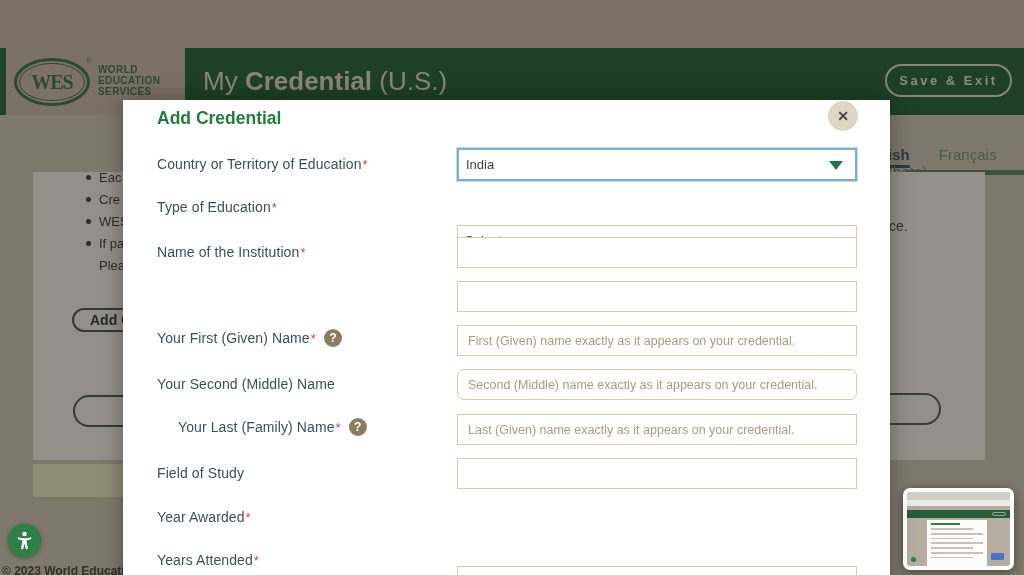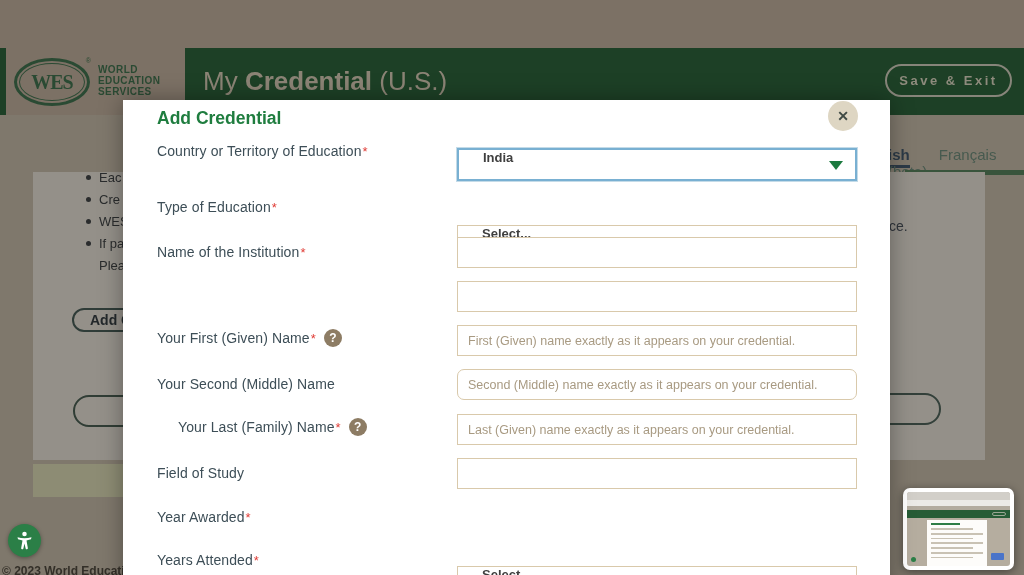--- a/index.html
+++ b/index.html
@@ -58,30 +58,30 @@
   
   .modal { position:absolute; left:123px; top:100px; width:767px; height:500px; background:#ffffff; box-shadow:0 0 22px rgba(0,0,0,.35); }
   .modal-title { position:absolute; left:34px; top:8px; font-size:17.5px; font-weight:bold; color:#1f7d3f; }
   .modal-close { position:absolute; left:705px; top:1px; width:30px; height:30px; border-radius:50%; background:#ded6c3; display:flex; align-items:center; justify-content:center; font-size:14px; font-weight:bold; color:#3f4a44; cursor:pointer; }
 
   .f-label { position:absolute; left:34px; display:flex; align-items:center; gap:8px; font-size:14px; color:#3d4e57; letter-spacing:.1px; line-height:17px; }
   .req { color:#e03c36; font-size:13px; vertical-align:top; margin-left:1px; }
   .help { width:18px; height:18px; border-radius:50%; background:#8d7c64; color:#fff; font-size:12px; font-weight:bold; display:inline-flex; align-items:center; justify-content:center; flex:0 0 auto; }
 
   .ctl { position:absolute; left:334px; width:400px; height:31px; }
-  .sel { border:1px solid #d9c9ab; background:#fff; display:flex; align-items:flex-start; padding:0 12px 0 24px; position:relative;font-weight:bold; }
+  .sel { border:1px solid #d9c9ab; background:#fff; display:flex; align-items:center; padding:0 12px 0 7px; position:relative; }
   .sel.focus { border:2px solid #79b0d2; height:33px; box-shadow:0 0 0 1px #c4dbe8; }
   .sel .val { font-size:13px; color:#3f3f3f; }
   .arrow { position:absolute; right:12px; top:50%; margin-top:-4px; width:0; height:0; border-left:7px solid transparent; border-right:7px solid transparent; border-top:9px solid #1b7a3f; }
   .inp { border:1px solid #d9c9ab; background:#fff; width:400px; height:31px; padding:0 10px; font-size:12.5px; font-family:"Liberation Sans", sans-serif; color:#3f3f3f; }
   .inp::placeholder { color:#a89a82; opacity:1; }
 
   .t1{top:48px;} .t2{top:92px;} .t3{top:137px;} .t4{top:181px;} .t5{top:225px;}
   .t6{top:269px;border-radius:7px;} .t7{top:314px;} .t8{top:358px;} .t9{top:402px;}
-  .l1{top:43px;align-items:center;} .l2{top:99px;} .l3{top:144px;} .l4{top:188px;} .l5{top:229px;}
+  .l1{top:56px;align-items:center;} .l2{top:99px;} .l3{top:144px;} .l4{top:188px;} .l5{top:229px;}
   .l6{top:276px;} .l7{top:318px;margin-left:21px;} .l8{top:365px;} .l9{top:409px;} .l10{top:452px;}
 </style>
 </head>
 <body>
 
 <div class="bg-top-strip"></div>
 <div class="green-bar"></div>
 
 <div class="logo-box">
   <div class="logo-oval">

